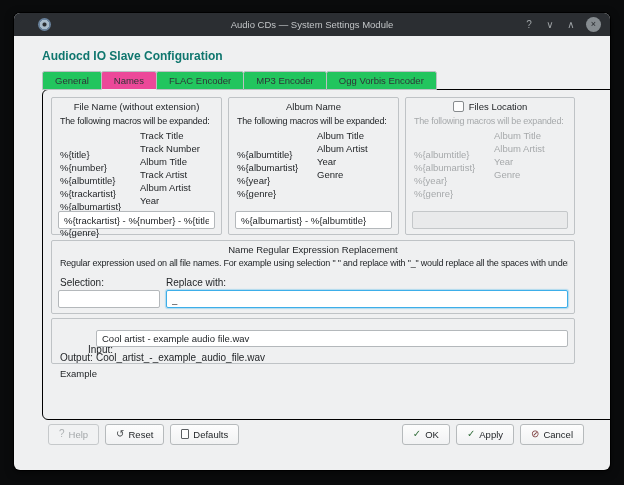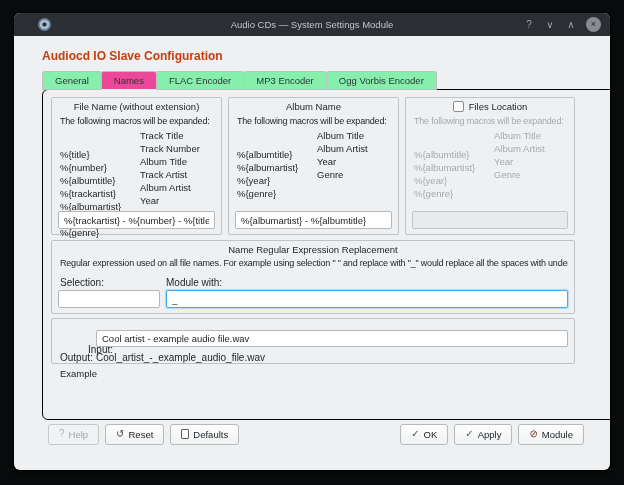--- a/index.html
+++ b/index.html
@@ -37,26 +37,26 @@
     min-width:12px; cursor:default;
   }
   .wc.close-btn {
     width:15px; height:15px; border-radius:50%;
     background:#868c90; color:#25282b; font-size:9px;
     display:flex; align-items:center; justify-content:center;
   }
   
   .heading {
     position:absolute; left:28px; top:36px;
-    font-size:12px; font-weight:bold; color:#c2410c;
+    font-size:12px; font-weight:bold; color:#0f766e;
   }
   .tabbar { position:absolute; left:28px; top:58px; display:flex; z-index:3; }
   .tab {
     height:19px; line-height:17px; padding:0 12px; font-size:9.5px;
-    background:#86efac; border:1px solid #bdc1c4; margin-right:-1px;
+    background:#22c55e; border:1px solid #bdc1c4; margin-right:-1px;
     border-top-left-radius:2.5px; border-top-right-radius:2.5px;
     color:#2f3437; cursor:default; white-space:nowrap;
   }
   .tab.active { background:#ec4899; border-bottom-color:#eff0f1; position:relative; z-index:4; }
   
   .content-frame {
     position:absolute; left:28px; top:76px; width:612px; height:331px;
     border:1px solid #000000; border-radius:6px;
   }
   
@@ -274,21 +274,21 @@
             <span class="macro-meaning">Genre</span>
           </div>
         </div>
       <input class="lineedit gb-input" disabled="" value="" style="">
     </div>
 
     <div class="groupbox gb-regex">
       <div class="gb-title">Name Regular Expression Replacement</div>
       <div class="regex-desc">Regular expression used on all file names. For example using selection " " and replace with "_" would replace all the spaces with underlines.</div>
       <span class="lbl selection-label">Selection:</span>
-      <span class="lbl replace-label">Module with:</span>
+      <span class="lbl replace-label">Replace with:</span>
       <input class="lineedit selection-input" value="" style="">
       <input class="lineedit focused replace-input" value="_" style="">
     </div>
 
     <div class="groupbox gb-example">
       <div class="gb-title gb-title-left">Example</div>
       <span class="lbl example-input-label">Input:</span>
       <input class="lineedit example-input" value="Cool artist - example audio file.wav" style="">
       <span class="lbl example-output-label">Output:</span>
       <span class="example-output-value">Cool_artist_-_example_audio_file.wav</span>
@@ -315,18 +315,18 @@
       <button class="btn">
         <span class="btn-icon icon-ok">✓</span>
         <span>OK</span>
       </button>
       <button class="btn">
         <span class="btn-icon icon-ok">✓</span>
         <span>Apply</span>
       </button>
       <button class="btn">
         <span class="btn-icon icon-cancel">⊘</span>
-        <span>Module</span>
+        <span>Cancel</span>
       </button>
     </div>
   </div>
 
 </div>
 
 </body></html>

